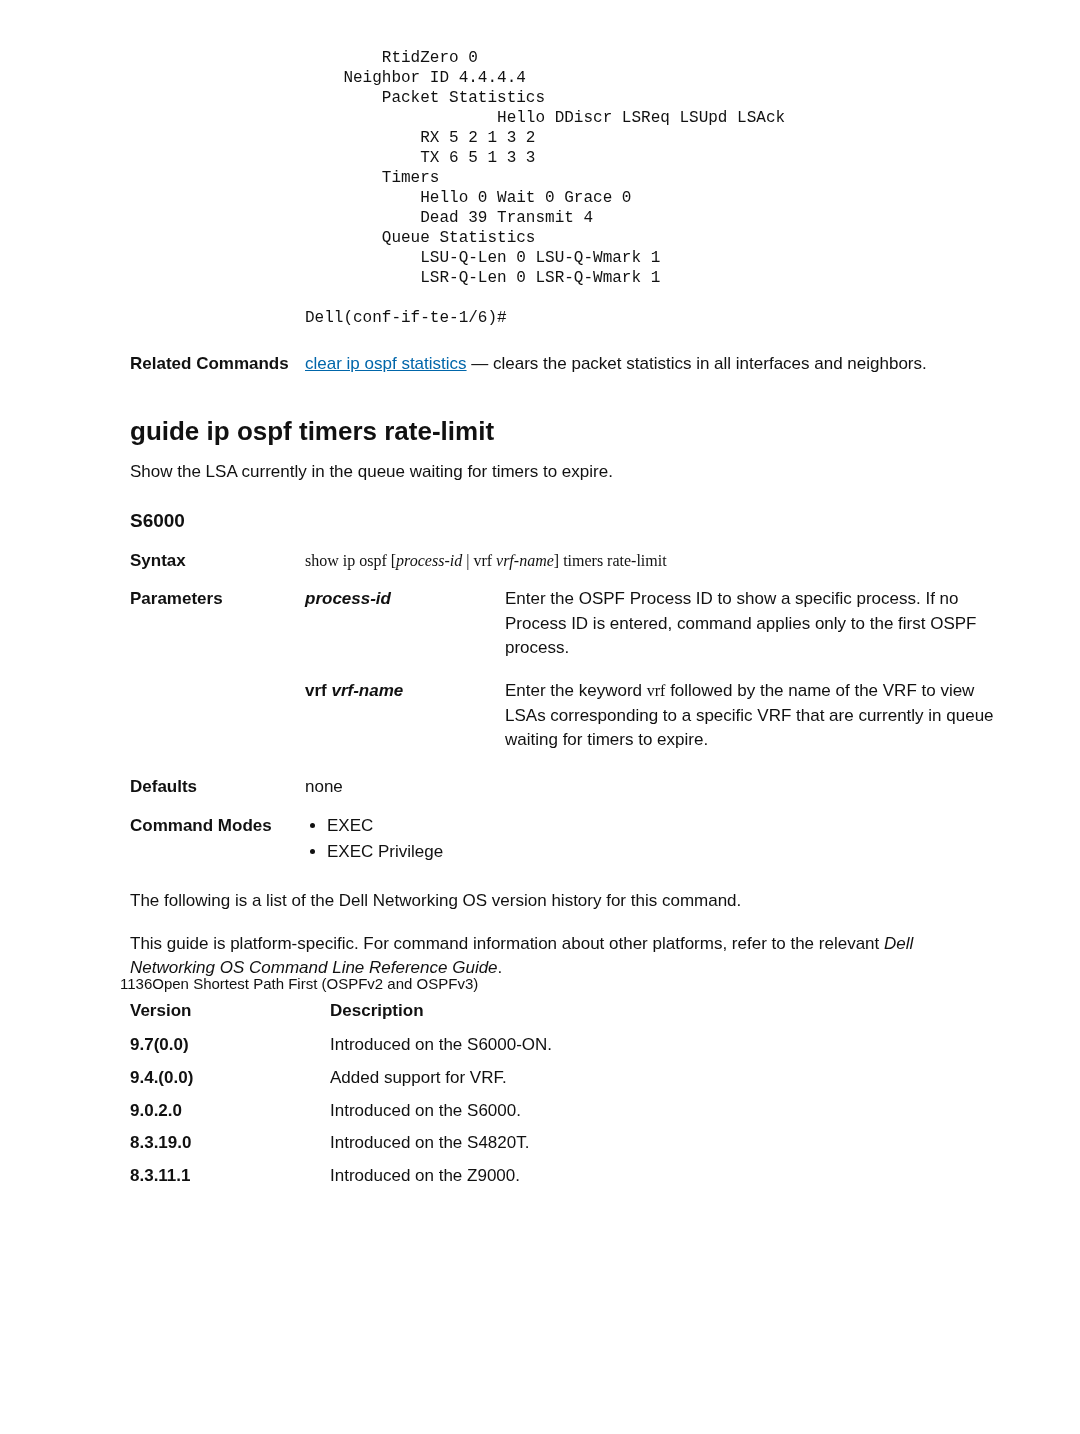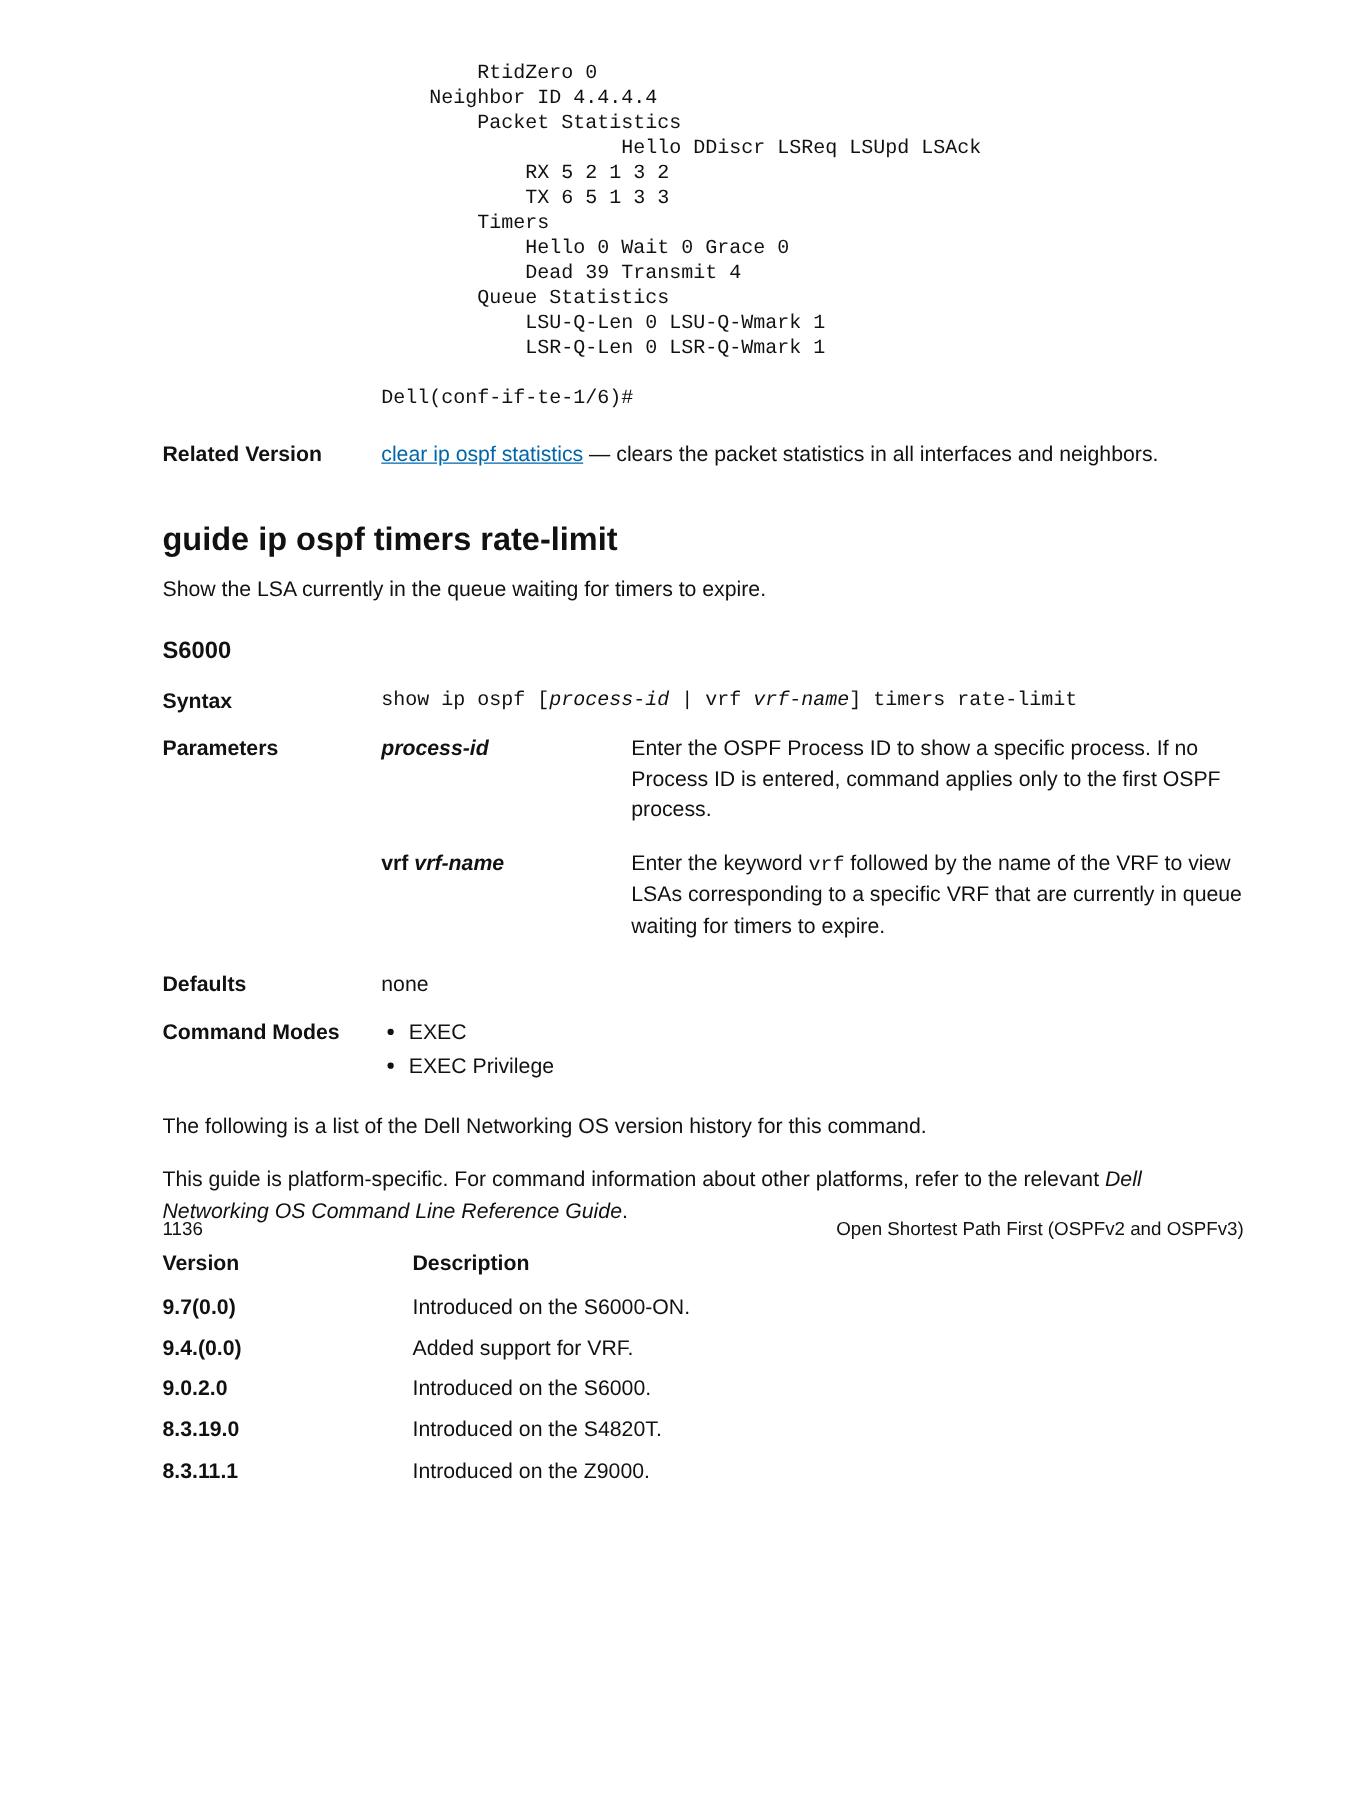--- a/index.html
+++ b/index.html
@@ -65,21 +65,21 @@
   }
   .row .lbl {
     width: 175px;
     font-weight: 600;
     flex-shrink: 0;
   }
   .row .val {
     flex: 1;
   }
   .mono {
-    font-family: Liberation Mono, monospace;
+    font-family: Liberation Serif, serif;
     font-size: 16px;
   }
   .italic {
     font-style: italic;
   }
   .param-block {
     margin-bottom: 22px;
   }
   .param-row {
     display: flex;
@@ -126,25 +126,24 @@
     font-weight: 600;
   }
   .ver-header .desc {
     flex: 1;
     font-weight: 600;
   }
   .spacer-sm { height: 8px; }
   .spacer { height: 16px; }
   .footer {
     position: absolute;
-    left: 130px;
+    left: 120px;
     right: 85px;
     bottom: 48px;
     display: flex;
-    justify-content: space-between;
     font-size: 15px;
     color: #111;
   }
 </style>
 </head>
 <body>
 
 <div class="page">
 
   <pre class="code">        RtidZero 0
@@ -156,21 +155,21 @@
         Timers
             Hello 0 Wait 0 Grace 0
             Dead 39 Transmit 4
         Queue Statistics
             LSU-Q-Len 0 LSU-Q-Wmark 1
             LSR-Q-Len 0 LSR-Q-Wmark 1
 
 Dell(conf-if-te-1/6)#</pre>
 
   <div class="related-row">
-    <div class="label-col">Related Version</div>
+    <div class="label-col">Related Commands</div>
     <div class="content-col">
       <a class="link">clear ip ospf statistics</a><span> — clears the packet statistics in all interfaces and neighbors.</span>
     </div>
   </div>
 
   <h2 class="section">guide ip ospf timers rate-limit</h2>
   <p class="subtitle">Show the LSA currently in the queue waiting for timers to expire.</p>
 
   <p class="model">S6000</p>
 

